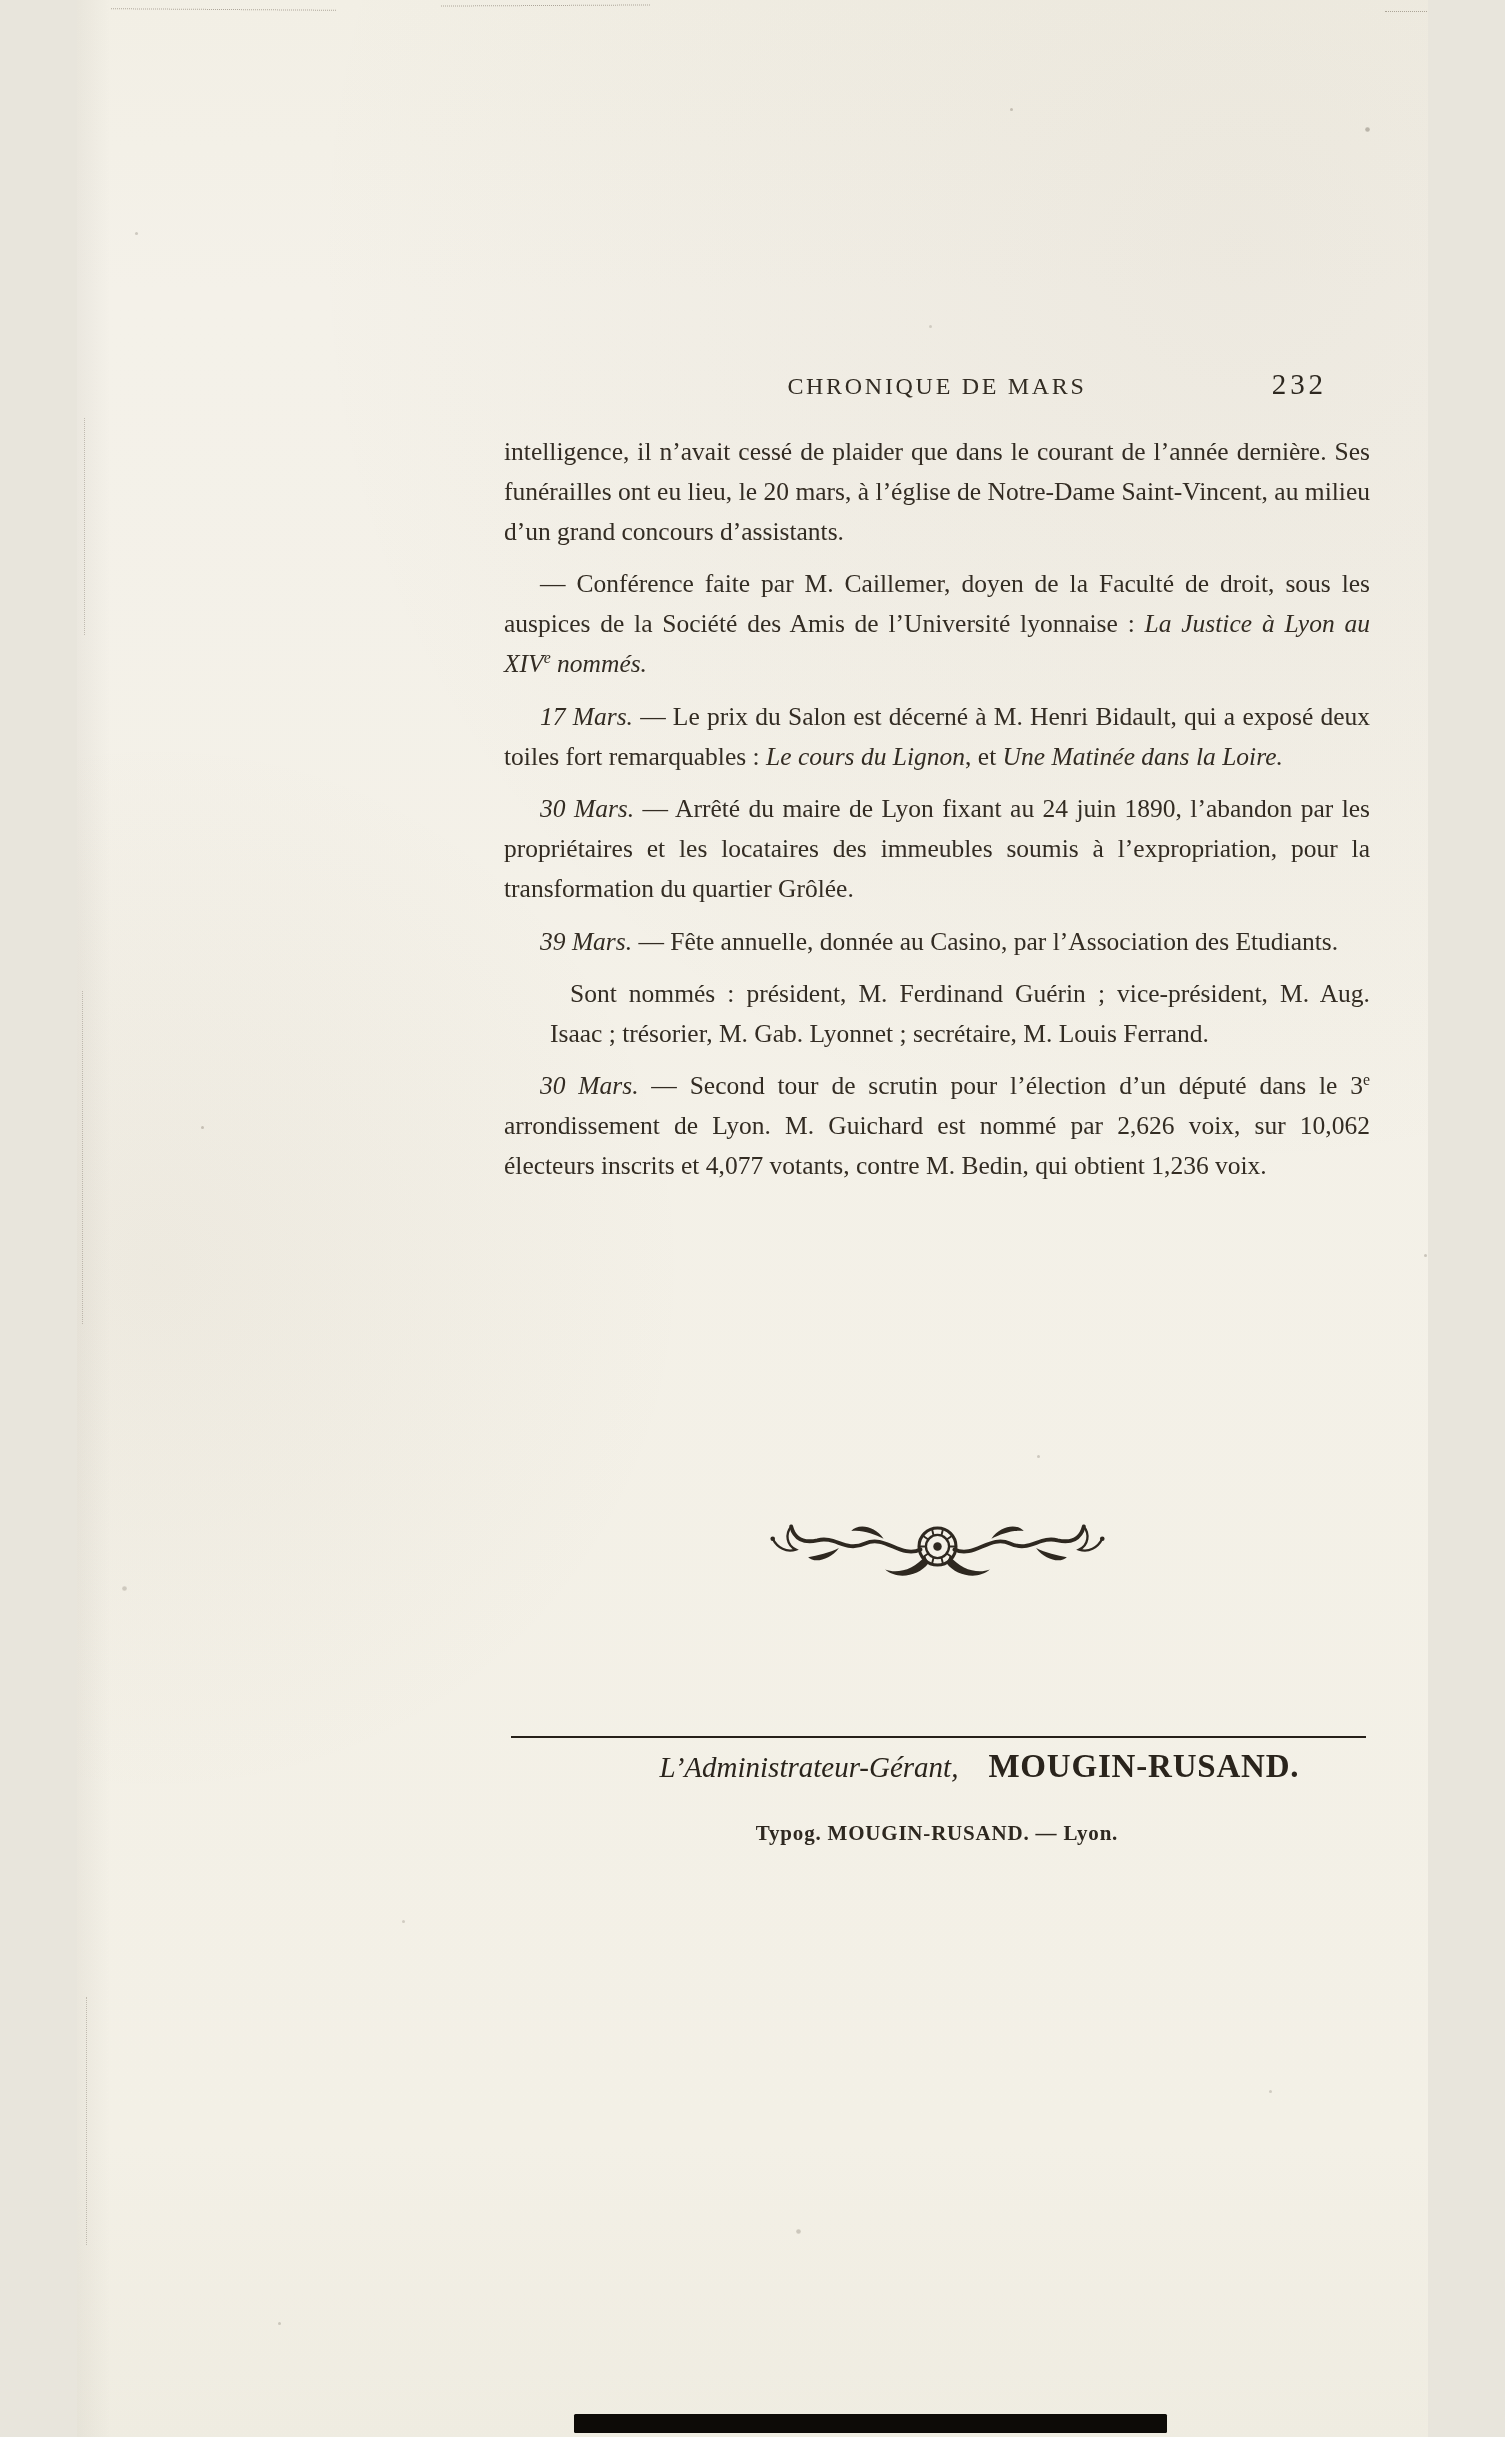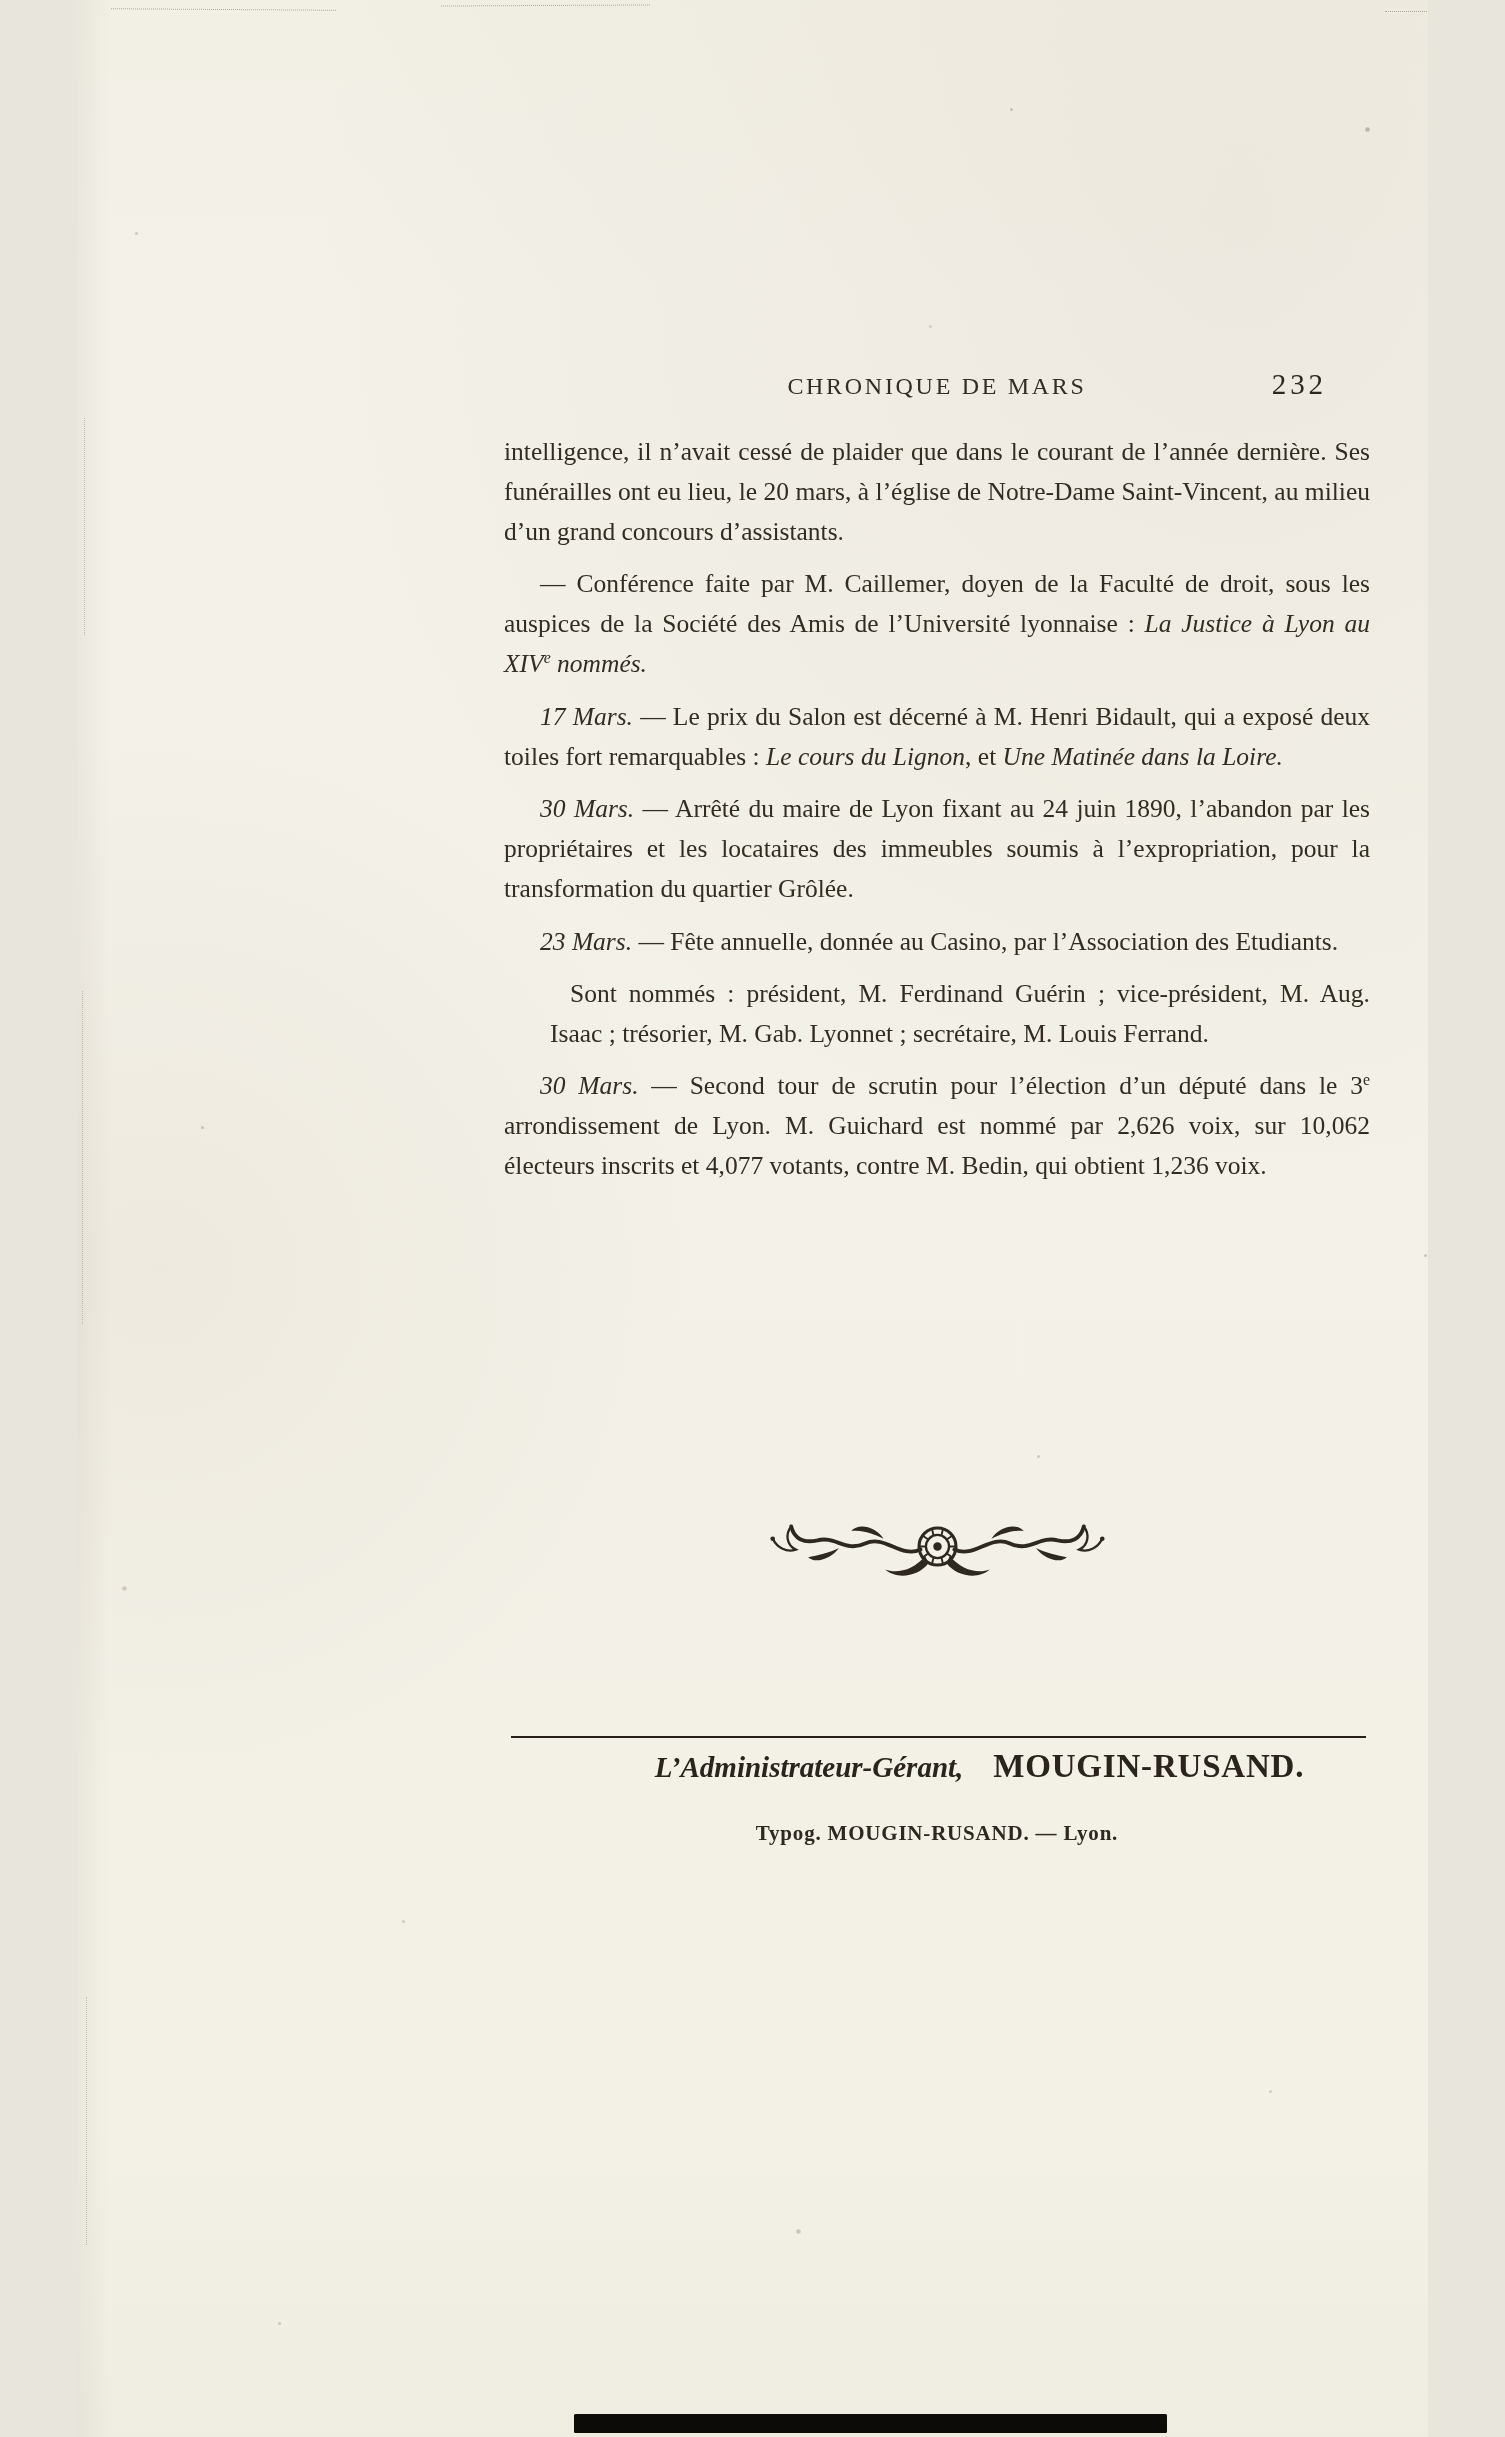--- a/index.html
+++ b/index.html
@@ -77,21 +77,21 @@
   .ornament { position: absolute; top: 1508px; left: 427px; width: 866px; text-align: center; }
   .ornament svg { display: inline-block; }
 
   
   .footer-rule { position: absolute; top: 1736px; left: 434px; width: 855px; height: 2.3px; background: #262019; }
   .gerant-line {
     position: absolute; top: 1748px; left: 427px; width: 866px;
     box-sizing: border-box; padding-left: 85px;
     text-align: center; white-space: nowrap; color: #2a241c;
   }
-  .gerant-label { font-style: italic; font-weight: bold; font-size: 29px; margin-right: 30px; }
+  .gerant-label { font-style: italic; font-weight: normal; font-size: 29px; margin-right: 30px; }
   .gerant-name { font-size: 33px; font-weight: bold; letter-spacing: 0.8px; }
   .imprint {
     position: absolute; top: 1821px; left: 427px; width: 866px;
     text-align: center; font-size: 21px; font-weight: bold;
     letter-spacing: 0.8px; color: #2e2820;
   }
 
   
   .scan-bar { position: absolute; top: 2414px; left: 497px; width: 593px; height: 18.6px; background: #0d0b07; border-radius: 1.5px; }
 </style>
@@ -113,21 +113,21 @@
   <header class="page-header">
     <div class="running-title">CHRONIQUE DE MARS</div>
     <div class="page-number">232</div>
   </header>
 
   <main class="text-column">
       <p class="para noindent"><span>intelligence, il n’avait cessé de plaider que dans le courant de l’année dernière. Ses funérailles ont eu lieu, le 20 mars, à l’église de Notre-Dame Saint-Vincent, au milieu d’un grand concours d’assistants.</span></p>
       <p class="para"><span>— Conférence faite par M. Caillemer, doyen de la Faculté de droit, sous les auspices de la Société des Amis de l’Université lyonnaise : </span><span class="it">La Justice à Lyon au XIV</span><span class="it sup">e</span><span class="it"> nommés.</span></p>
       <p class="para"><span class="it">17 Mars.</span><span> — Le prix du Salon est décerné à M. Henri Bidault, qui a exposé deux toiles fort remarquables : </span><span class="it">Le cours du Lignon</span><span>, et </span><span class="it">Une Matinée dans la Loire.</span></p>
       <p class="para"><span class="it">30 Mars.</span><span> — Arrêté du maire de Lyon fixant au 24 juin 1890, l’abandon par les propriétaires et les locataires des immeubles soumis à l’expropriation, pour la transformation du quartier Grôlée.</span></p>
-      <p class="para"><span class="it">23 Mars.</span><span> — Fête annuelle, donnée au Casino, par l’Association des Etudiants.</span></p>
+      <p class="para"><span class="it">39 Mars.</span><span> — Fête annuelle, donnée au Casino, par l’Association des Etudiants.</span></p>
       <p class="para indent-sm"><span>Sont nommés : président, M. Ferdinand Guérin ; vice-président, M. Aug. Isaac ; trésorier, M. Gab. Lyonnet ; secrétaire, M. Louis Ferrand.</span></p>
       <p class="para"><span class="it">30 Mars.</span><span> — Second tour de scrutin pour l’élection d’un député dans le 3</span><span class="sup">e</span><span> arrondissement de Lyon. M. Guichard est nommé par 2,626 voix, sur 10,062 électeurs inscrits et 4,077 votants, contre M. Bedin, qui obtient 1,236 voix.</span></p>
     </main>
 
   <div class="ornament">
     <svg width="341" height="77" viewBox="0 0 440 100" aria-hidden="true">
       <g stroke="#2e2820" fill="none">
         <circle cx="220" cy="50" r="24" stroke-width="4"></circle>
         <circle cx="220" cy="50" r="15" stroke-width="3"></circle>
         <path stroke-width="2.5" d="M235 50L243 50M232 59L239 64M225 64L227 72M215 64L213 72M208 59L201 64M205 50L197 50M208 41L201 36M215 36L213 28M225 36L227 28M232 41L239 36"></path>

